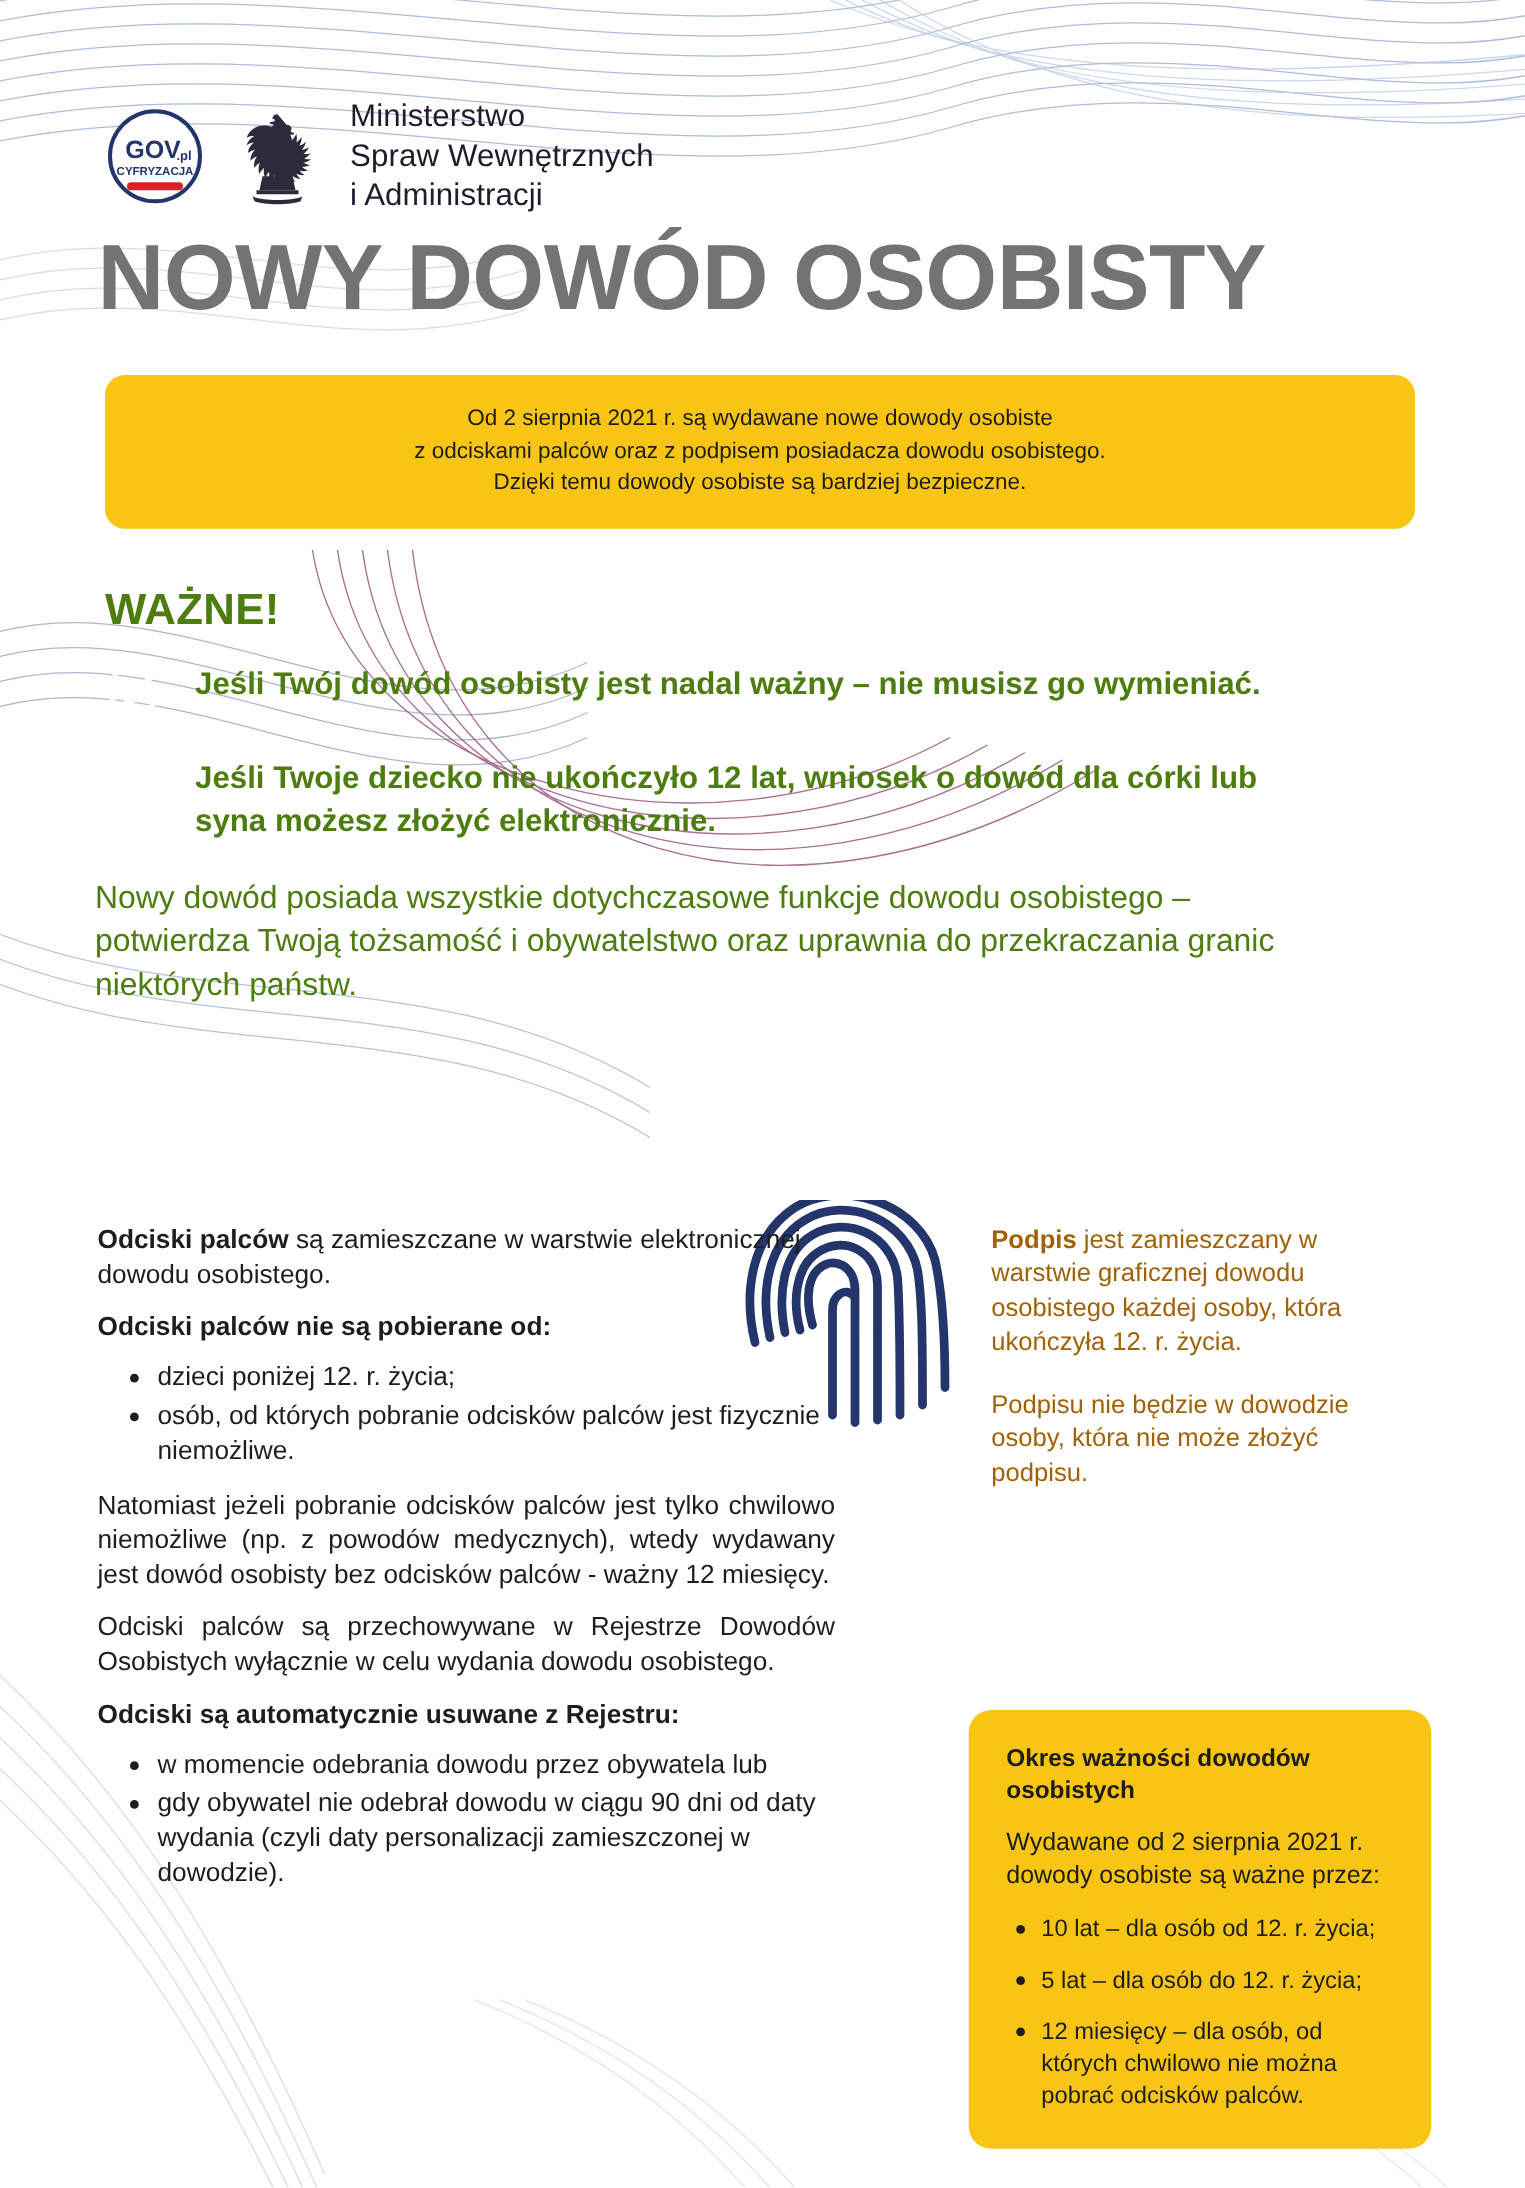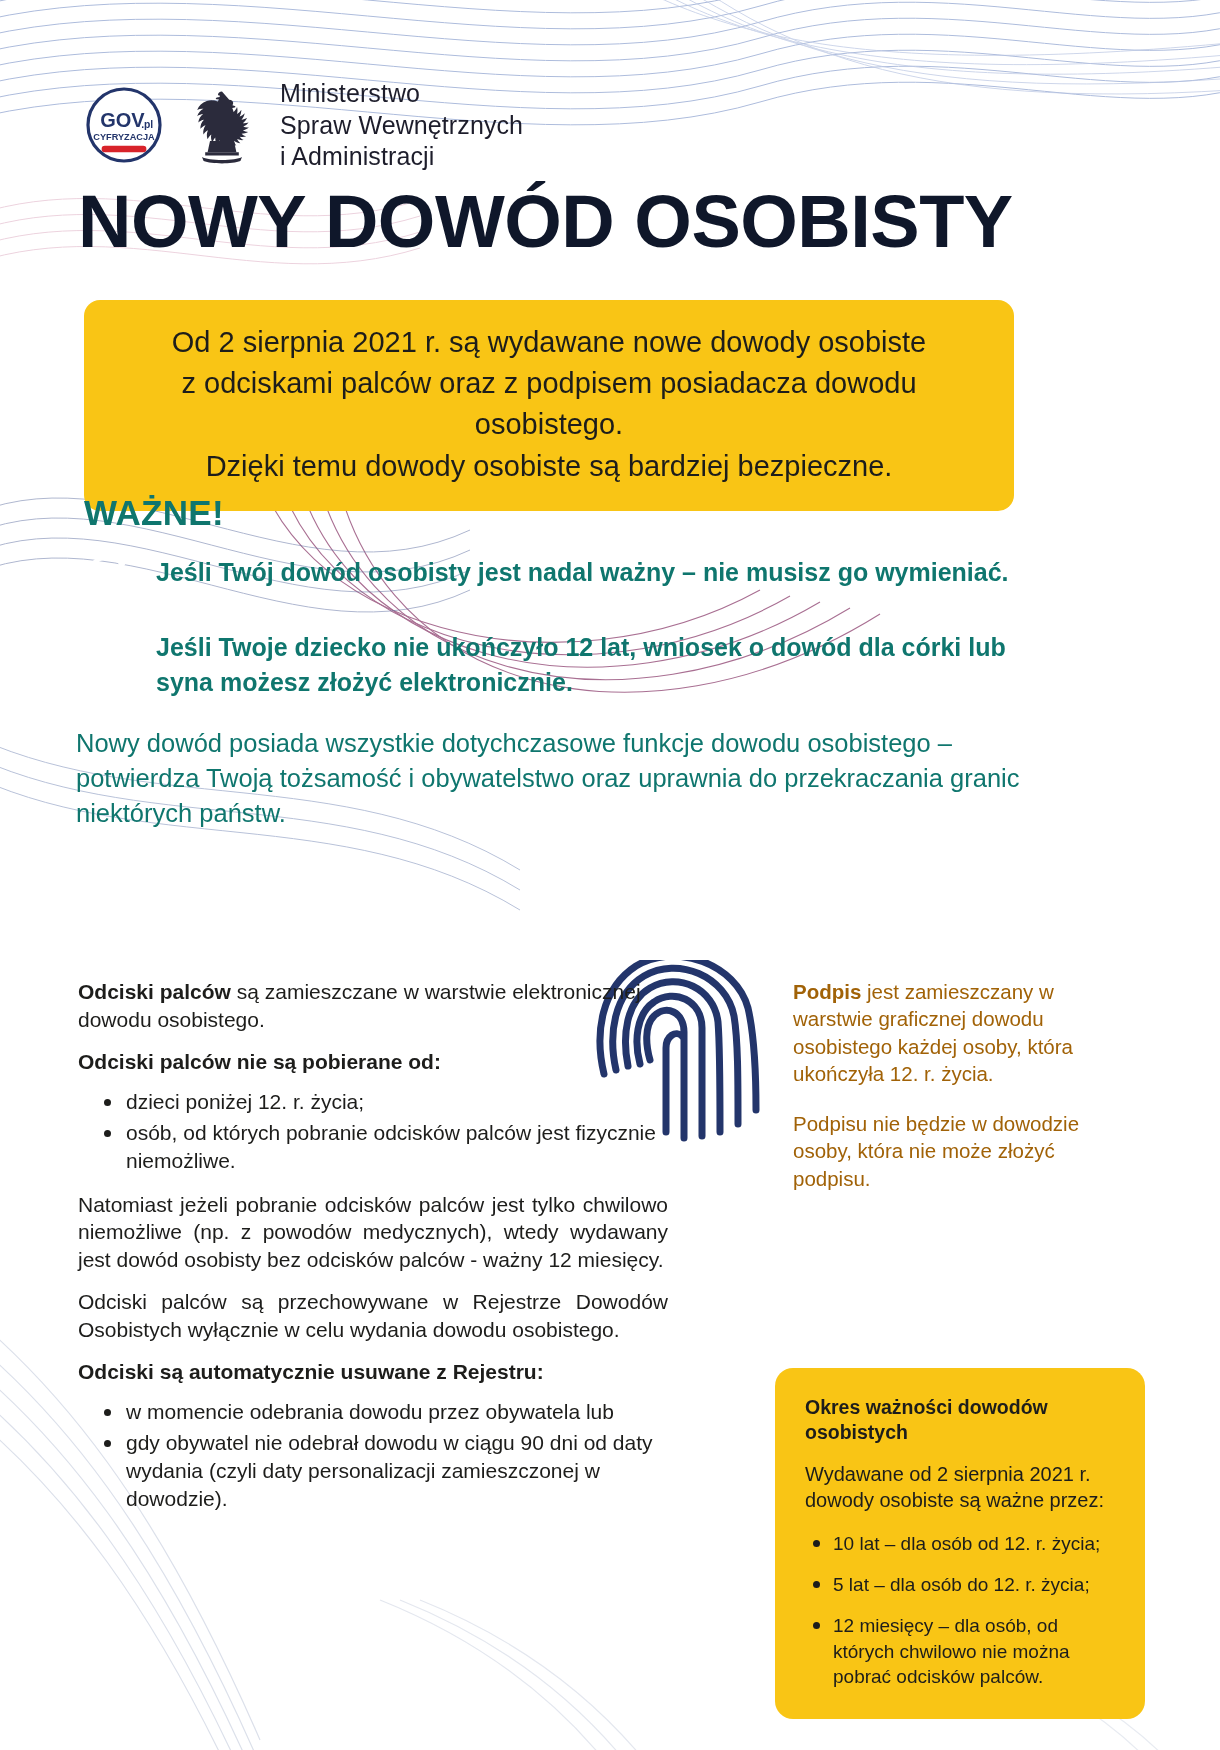--- a/index.html
+++ b/index.html
@@ -23,39 +23,39 @@
   .govpl { width: 80px; height: 80px; }
   .eagle { width: 72px; height: 80px; }
   .ministry {
     font-size: 25px; line-height: 1.26; color: #1d1d2b;
     font-family: "Liberation Sans", sans-serif; letter-spacing: .1px;
   }
 
   
   .title {
     position: absolute; top: 185px; left: 78px; width: 1070px;
-    font-size: 74px; font-weight: bold; color: #0f172a;
+    font-size: 74px; font-weight: bold; color: #737373;
     letter-spacing: -0.5px; line-height: 1;
   }
 
   
   .hero {
     position: absolute; top: 300px; left: 84px;
-    width: 930px; padding: 22px 26px 24px;
+    width: 1048px; padding: 22px 26px 24px;
     background: #f9c515; border-radius: 16px;
     text-align: center; color: #1d1d1b;
-    font-size: 29px; line-height: 1.42;
+    font-size: 18px; line-height: 1.42;
   }
 
   
   .navy {
     position: absolute; top: 370px; left: 0; width: 1220px; height: 578px;
     background: #23356b; z-index: -1;
   }
-  .navy-content { position: absolute; top: 493px; left: 0; width: 1220px; color: #0f766e; }
+  .navy-content { position: absolute; top: 468px; left: 0; width: 1220px; color: #4d7c0f; }
   .wazne {
     margin-left: 84px; font-size: 35px; font-weight: bold; letter-spacing: .3px;
   }
   .check-list { margin: 22px 0 0 84px; width: 960px; }
   .check-item { display: flex; align-items: flex-start; margin-bottom: 27px; }
   .check-icon { flex: 0 0 46px; width: 46px; height: 46px; margin-right: 26px; margin-top: 2px; }
   .check-text { font-size: 25px; font-weight: bold; line-height: 1.38; }
   .navy-para {
     margin: 5px 0 0 76px; width: 960px;
     font-size: 25.5px; line-height: 1.38; font-weight: normal;

